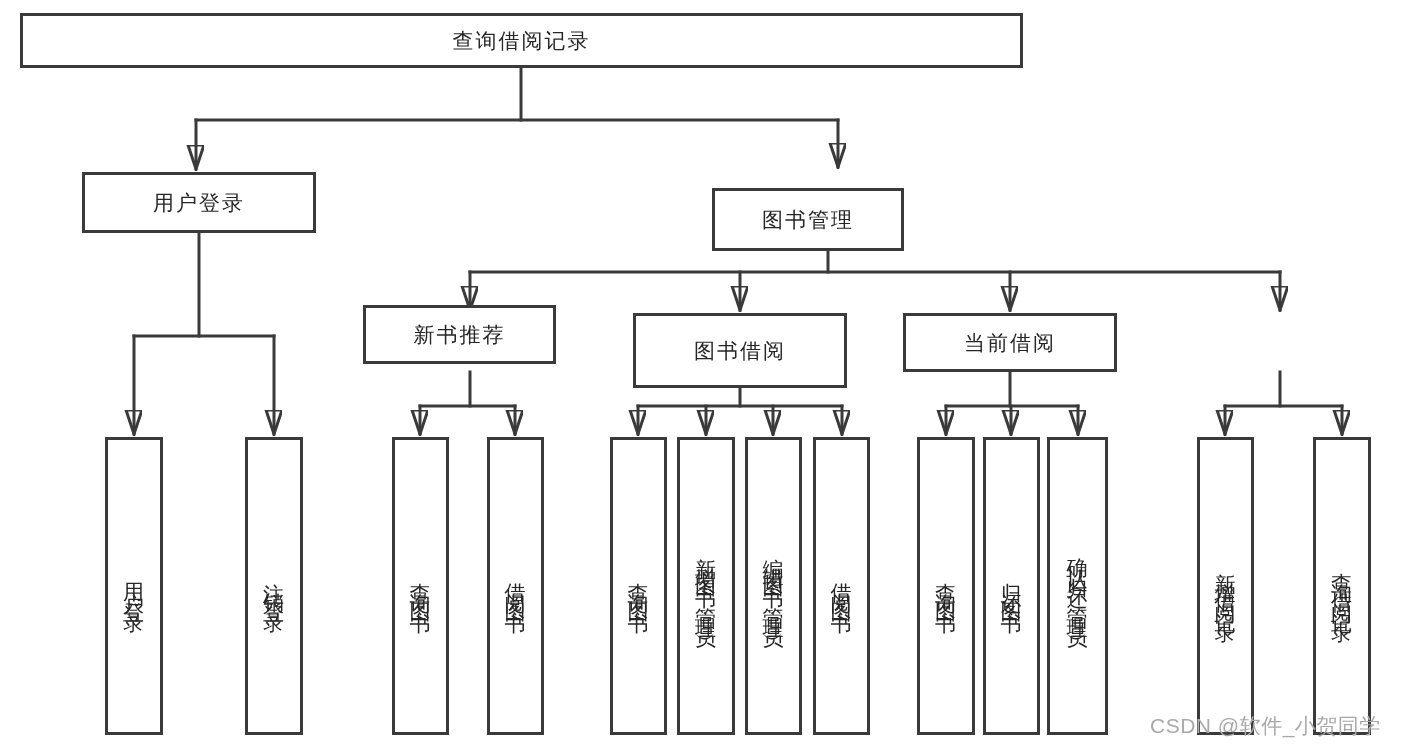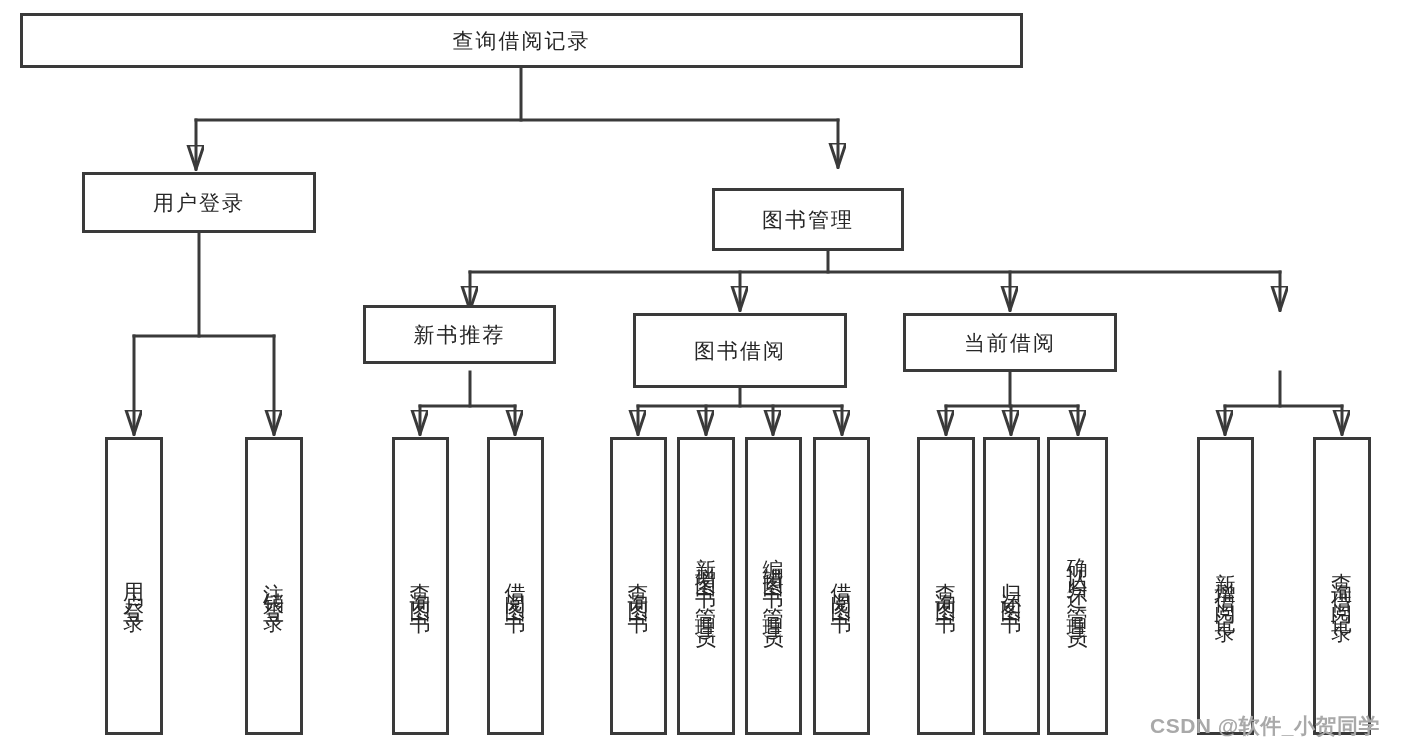--- a/index.html
+++ b/index.html
@@ -39,21 +39,20 @@
     white-space:nowrap;
   }
   .watermark{
     position:absolute;
     left:1150px;top:712px;
     font-size:21px;
     color:#a9a9a9;
     letter-spacing:0.5px;
     z-index:5;
     white-space:nowrap;
-    font-weight:bold;
   }
 </style>
 </head>
 <body>
 
 <div class="canvas">
 
   <svg class="connectors" viewBox="0 0 1405 747" xmlns="http://www.w3.org/2000/svg">
     <defs>
       <marker id="arw" markerUnits="userSpaceOnUse" markerWidth="26" markerHeight="18" refX="24" refY="8" orient="auto">

